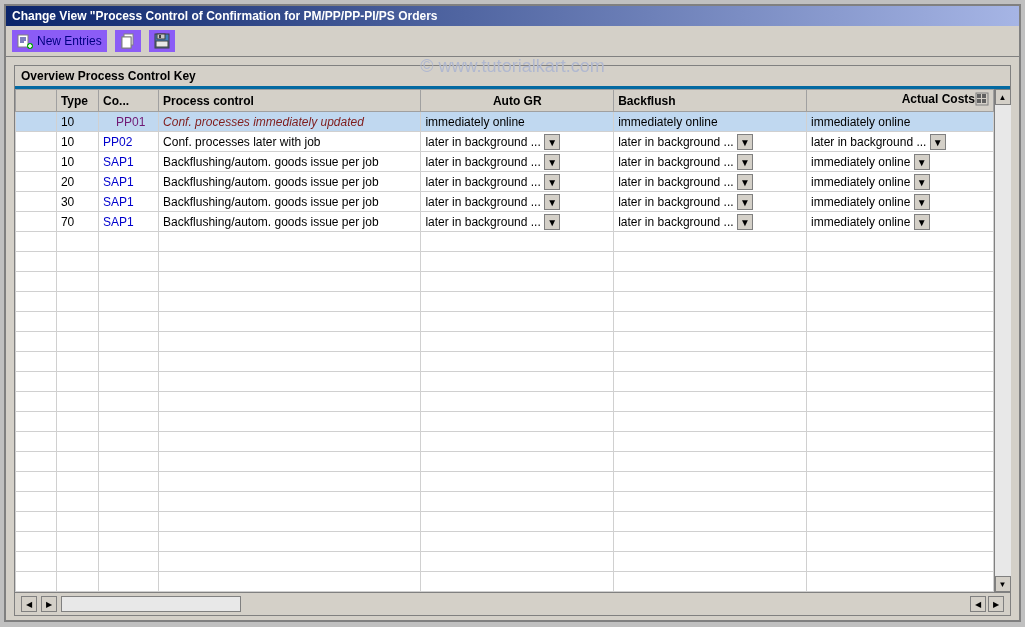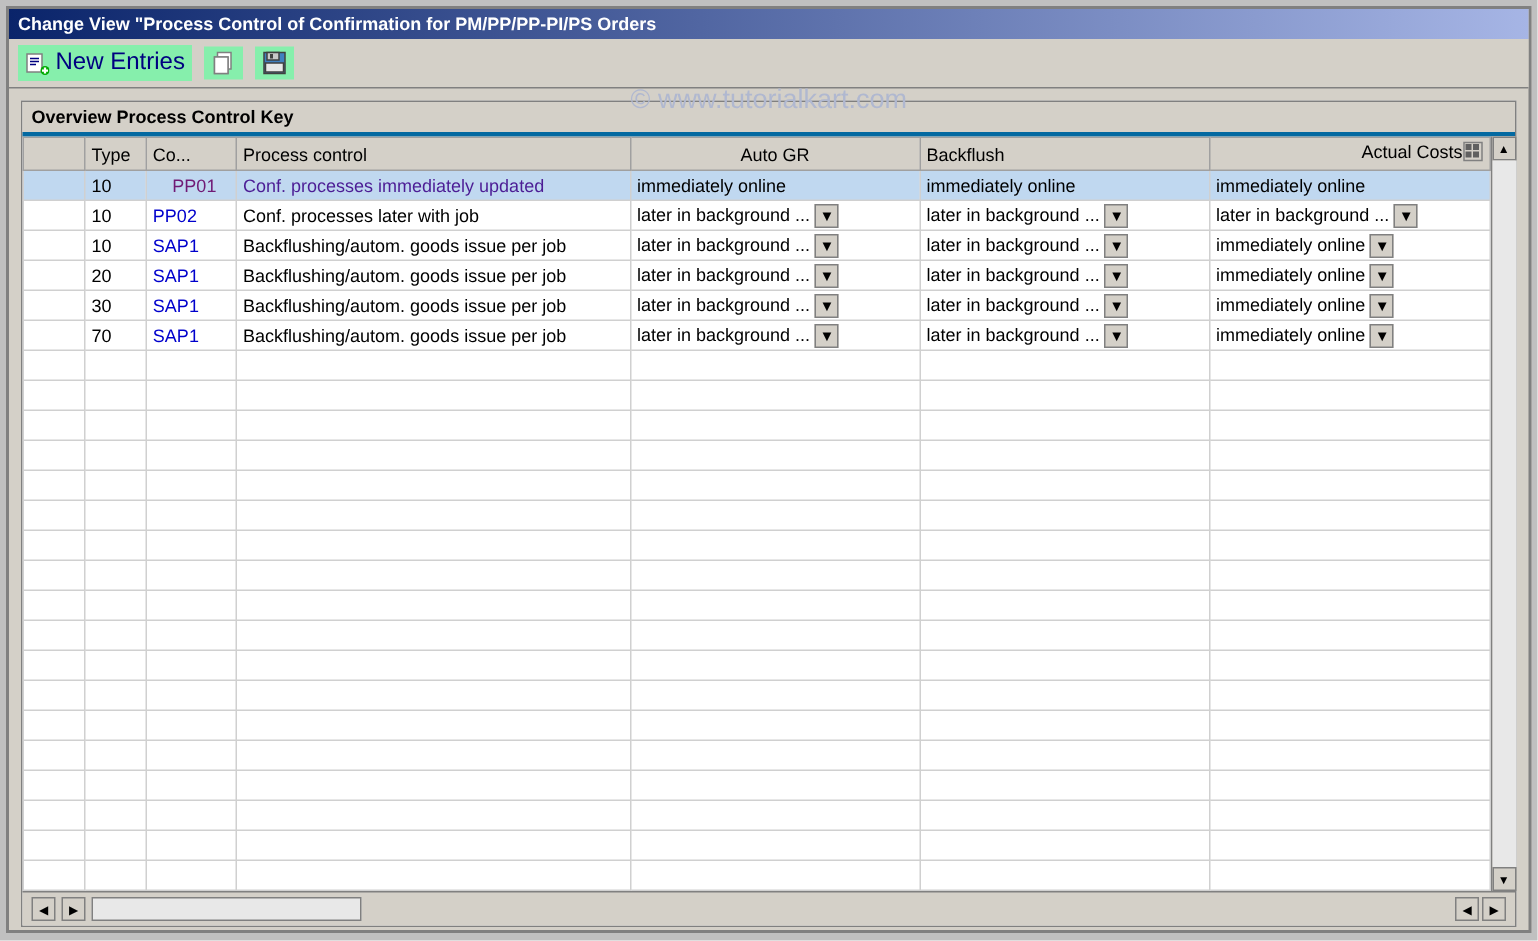--- a/index.html
+++ b/index.html
@@ -31,23 +31,23 @@
       align-items: center;
       gap: 8px;
       border-bottom: 1px solid #808080;
     }
     .toolbar-btn {
       display: flex;
       align-items: center;
       gap: 4px;
       cursor: pointer;
       padding: 2px 4px;
-      background: #86efac;
+      background: #8b5cf6;
       border: 1px solid transparent;
-      font-size: 16px;
+      font-size: 12px;
       color: #000080;
     }
     .toolbar-icon {
       width: 16px;
       height: 16px;
       display: inline-flex;
       align-items: center;
       justify-content: center;
     }
     .watermark {
@@ -78,21 +78,21 @@
     table {
       width: 100%;
       border-collapse: collapse;
       font-size: 12px;
     }
     thead th {
       background: #d4d0c8;
       border: 1px solid #a0a0a0;
       padding: 2px 4px;
       text-align: left;
-      font-weight: normal;
+      font-weight: bold;
       white-space: nowrap;
     }
     tbody td {
       border: 1px solid #d0d0d0;
       padding: 1px 4px;
       white-space: nowrap;
       height: 20px;
     }
     .row-selected td {
       background: #c0d8f0;
@@ -269,21 +269,21 @@
                     </svg>
                 </span>
               </th>
             </tr>
           </thead>
           <tbody id="table-body">
           <tr class="row-selected">
                 <td class="checkbox-cell"></td>
                 <td>10</td>
                 <td><span style="color:#701a75; cursor:pointer;margin-left:13px;">PP01</span></td>
-                <td><span style="background:#c0d8f0; color:#4c1d95;">Conf. processes immediately updated</span></td>
+                <td><span style="background:#c0d8f0; color:#7f1d1d;font-style:italic;">Conf. processes immediately updated</span></td>
                 <td>immediately online</td>
                 <td>immediately online</td>
                 <td>immediately online</td>
               </tr>
               <tr class="row-normal">
                 <td class="checkbox-cell"></td>
                 <td>10</td>
                 <td><span style="color:#0000cc; cursor:pointer;">PP02</span></td>
                 <td>Conf. processes later with job</td>
                 <td><span>later in background ...</span> <span class="dropdown-arrow">▼</span></td>

